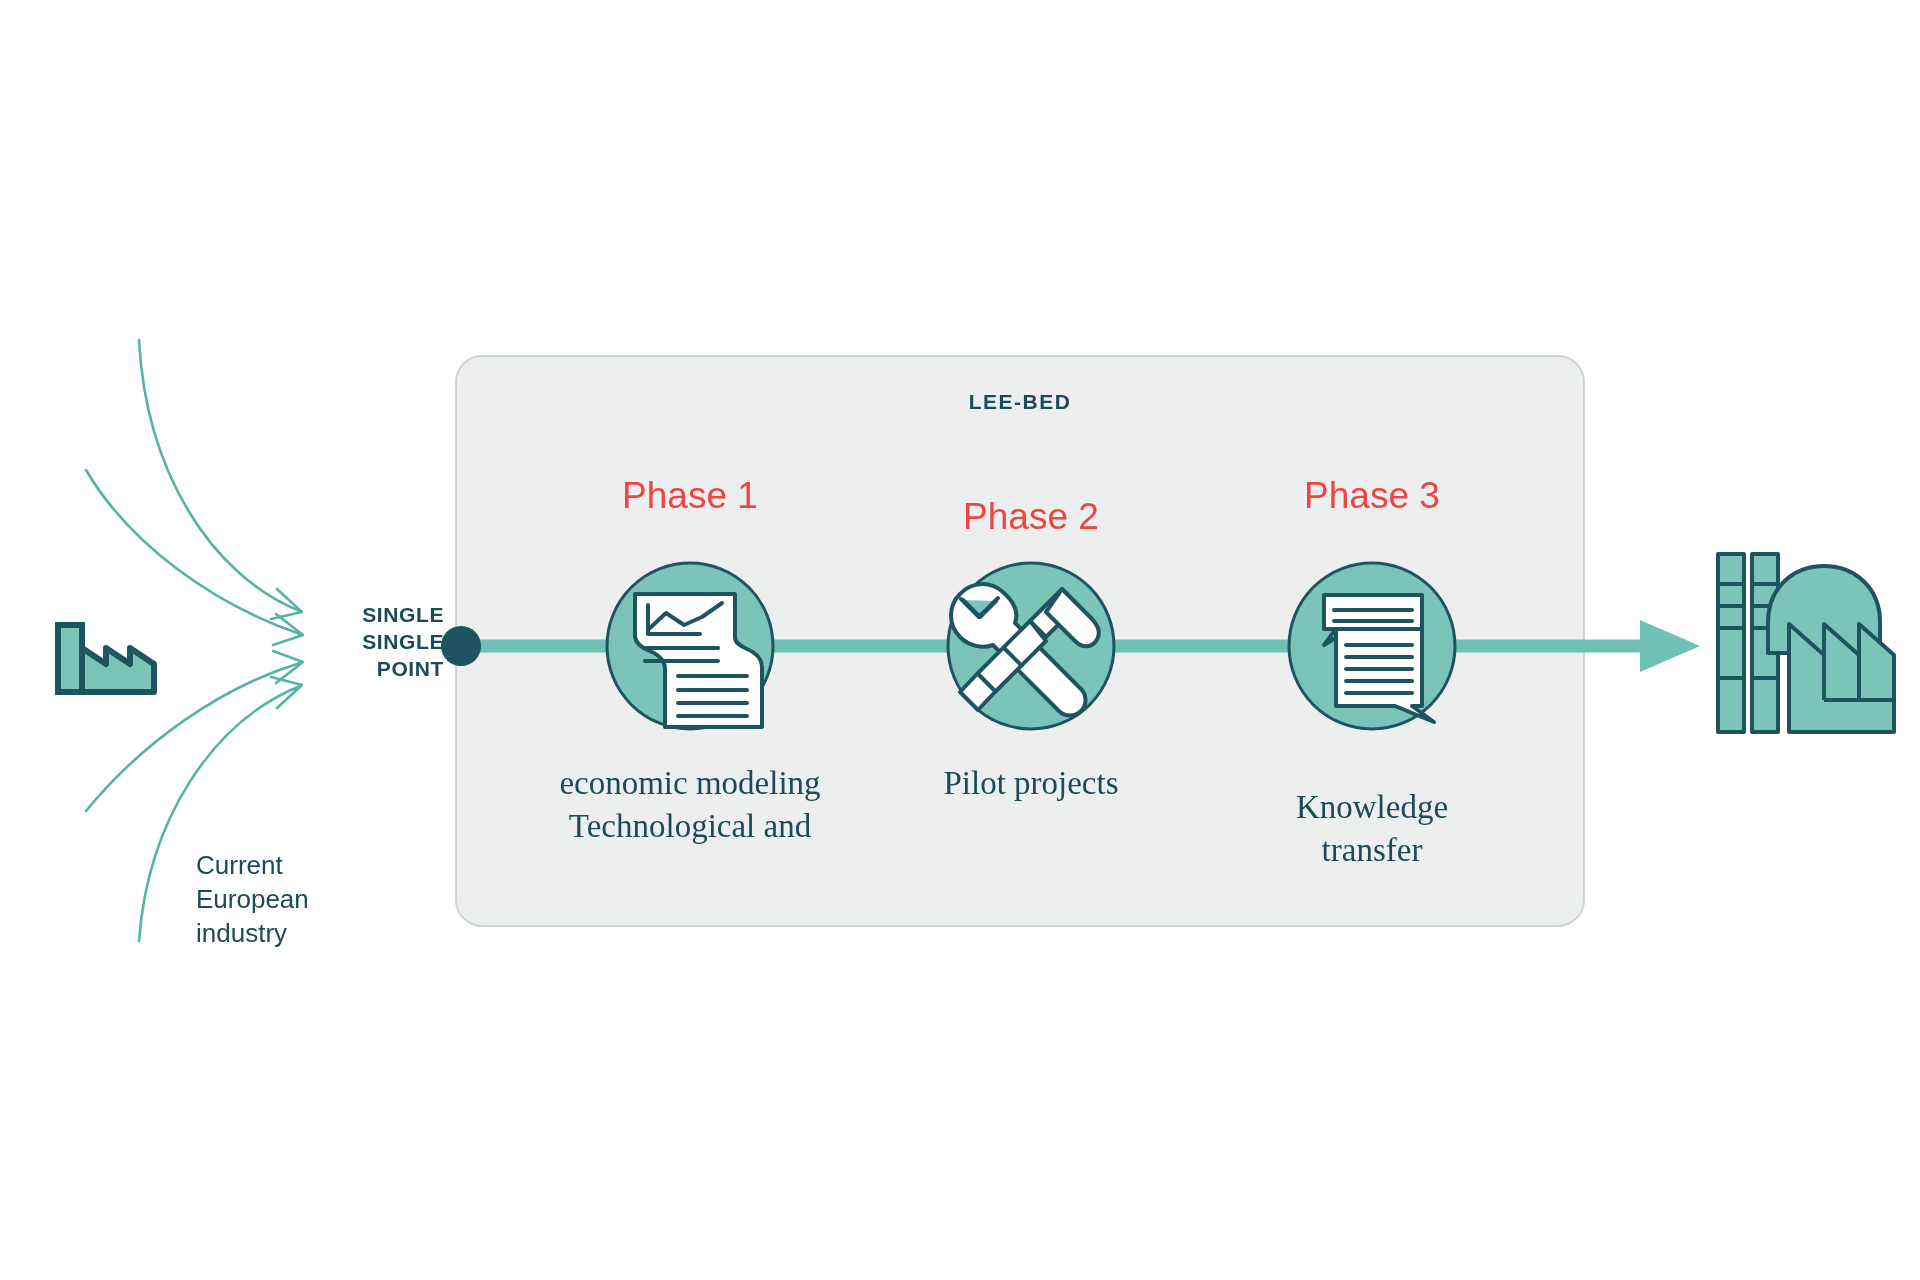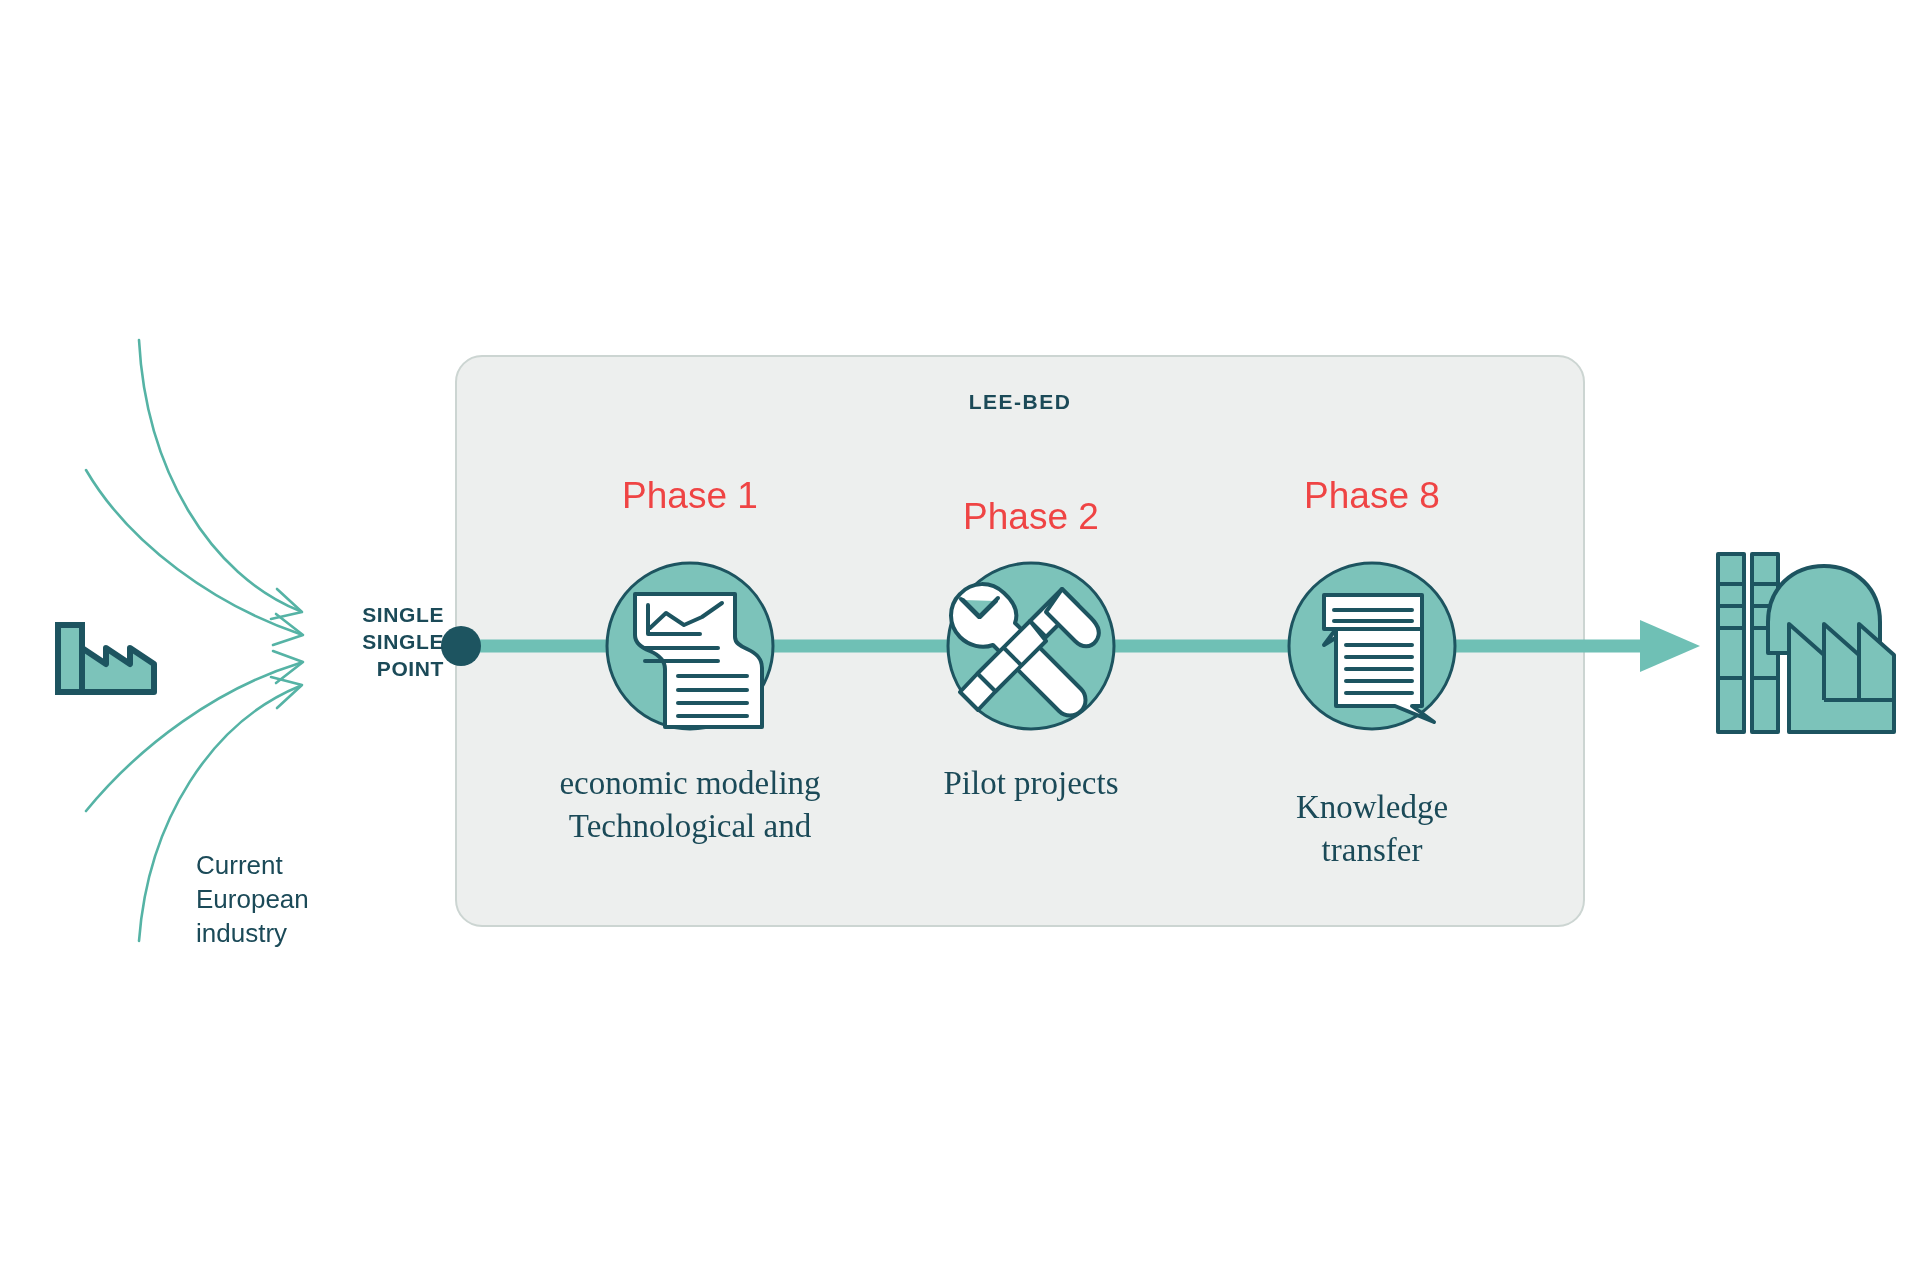--- a/index.html
+++ b/index.html
@@ -229,21 +229,21 @@
 
     <div class="panel-title">LEE-BED</div>
 
     <div class="phase" style="left:525px; top:475px;">
       <div class="phase-heading">Phase 1</div>
     </div>
     <div class="phase" style="left:866px; top:496px;">
       <div class="phase-heading">Phase 2</div>
     </div>
     <div class="phase" style="left:1207px; top:475px;">
-      <div class="phase-heading">Phase 8</div>
+      <div class="phase-heading">Phase 3</div>
     </div>
 
     <div class="phase-caption" style="left:525px; top:762px;">
       <span>economic modeling</span>
       <span>Technological and</span>
     </div>
     <div class="phase-caption" style="left:866px; top:762px;">
       <span>Pilot projects</span>
     </div>
     <div class="phase-caption" style="left:1207px; top:762px;margin-top:24px;">

